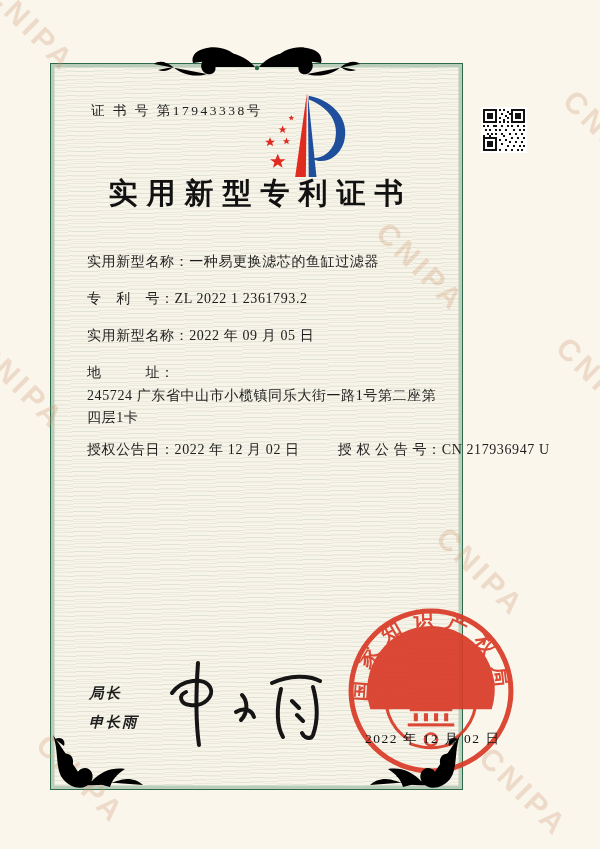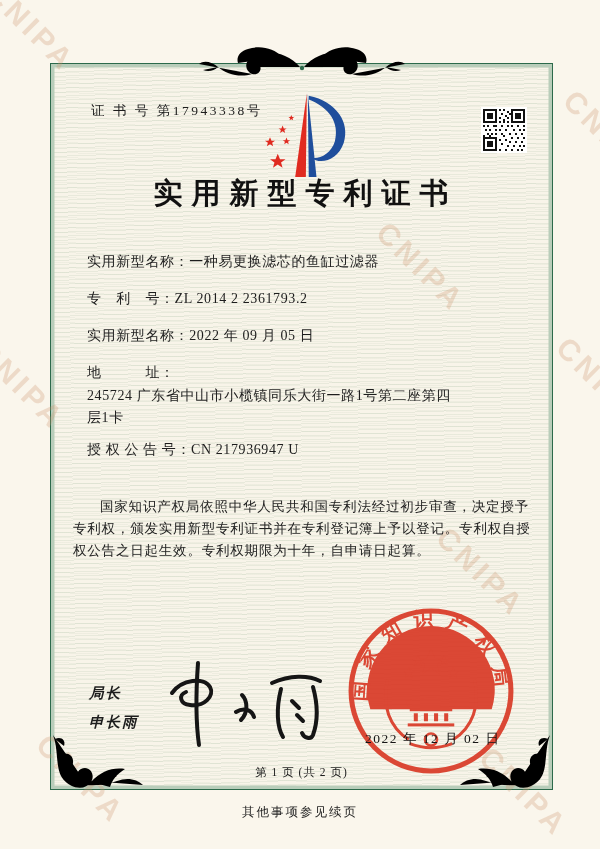--- a/index.html
+++ b/index.html
@@ -16,21 +16,21 @@
   }
   .page{position:absolute;inset:0;}
   
   .wm{
     position:absolute;z-index:2;font-family:"Liberation Sans","DejaVu Sans",sans-serif;
     font-weight:bold;font-size:30px;letter-spacing:4px;
     color:rgba(205,146,108,0.28);transform:rotate(45deg);pointer-events:none;white-space:nowrap;
   }
   
   .frame{
-    position:absolute;left:50px;top:63px;width:503px;height:727px;
+    position:absolute;left:50px;top:63px;width:413px;height:727px;
     border:1.6px solid var(--green);
     box-shadow:inset 0 0 0 3.5px var(--green_light);
     background:
       repeating-linear-gradient(178deg, rgba(124,160,124,0.13) 0 1px, transparent 1px 4px),
       repeating-linear-gradient(182deg, rgba(124,160,124,0.08) 0 1px, transparent 1px 5px),
       #f8f4e9;
   }
   .content{position:absolute;inset:0;z-index:3;}
   .orn .dot{fill:var(--green);}
   .top-orn{position:absolute;left:50%;top:-21px;transform:translateX(-50%);}
@@ -144,30 +144,30 @@
             <rect x="1" y="15" width="5" height="5" fill="#fff"></rect>
             <rect x="2" y="16" width="3" height="3"></rect>
           <path d="M8 0h1v1H8zM10 0h1v1h-1zM12 1h1v1h-1zM9 2h1v1H9zM13 2h1v1h-1zM11 3h1v1h-1zM8 4h1v1H8zM12 4h1v1h-1zM10 5h1v1h-1zM8 6h1v1H8zM10 6h1v1h-1zM12 6h1v1h-1zM0 8h1v1H0zM2 8h1v1H2zM5 8h1v1H5zM6 8h1v1H6zM9 8h1v1H9zM12 8h1v1h-1zM14 8h1v1h-1zM17 8h1v1h-1zM20 8h1v1h-1zM1 10h1v1H1zM3 10h1v1H3zM6 10h1v1H6zM8 10h1v1H8zM11 10h1v1h-1zM15 10h1v1h-1zM18 10h1v1h-1zM20 10h1v1h-1zM2 12h1v1H2zM4 12h1v1H4zM6 12h1v1H6zM9 12h1v1H9zM13 12h1v1h-1zM16 12h1v1h-1zM19 12h1v1h-1zM0 13h1v1H0zM3 13h1v1H3zM10 13h1v1h-1zM14 14h1v1h-1zM17 14h1v1h-1zM20 14h1v1h-1zM8 15h1v1H8zM11 15h1v1h-1zM13 16h1v1h-1zM16 16h1v1h-1zM19 16h1v1h-1zM9 17h1v1H9zM12 18h1v1h-1zM15 18h1v1h-1zM18 18h1v1h-1zM20 18h1v1h-1zM8 20h1v1H8zM11 20h1v1h-1zM14 20h1v1h-1zM17 20h1v1h-1zM19 20h1v1h-1z"></path>
         </g>
       </svg>
 
       <div class="title">实用新型专利证书</div>
 
       <div class="fields">
         <div class="frow"><span class="flabel">实用新型名称：</span><span class="fvalue">一种易更换滤芯的鱼缸过滤器</span></div>
-        <div class="frow"><span class="flabel">专　利　号：</span><span class="fvalue">ZL 2014 2 2361793.2</span></div>
+        <div class="frow"><span class="flabel">专　利　号：</span><span class="fvalue">ZL 2022 1 2361793.2</span></div>
         <div class="frow"><span class="flabel">实用新型名称：</span><span class="fvalue">2022 年 09 月 05 日</span></div>
         <div class="frow addr"><span class="flabel">地　　　址：</span><span class="fvalue">245724 广东省中山市小榄镇同乐大街一路1号第二座第四层1卡</span></div>
         <div class="frow last">
+          <span><span class="flabel">授权公告日：</span><span class="fvalue">2022 年 12 月 02 日</span></span>
           <span><span class="flabel">授 权 公 告 号：</span><span class="fvalue">CN 217936947 U</span></span>
         </div>
       </div>
 
       <div class="paras">
-        <p>国家知识产权局依照中华人民共和国专利法经过初步审查，决定授予专利权，颁发实用新型专利证书并在专利登记簿上予以登记。专利权自授权公告之日起生效。专利权期限为十年，自申请日起算。</p>
       </div>
 
       <div class="signer">
         <div>局长</div>
         <div>申长雨</div>
       </div>
 
       <svg class="signature" width="190" height="95" viewBox="0 0 190 95">
         <g fill="none" stroke="#151515" stroke-width="4" stroke-linecap="round" stroke-linejoin="round">
           <path d="M52,6 C50,34 49,60 53,88"></path>
@@ -196,18 +196,16 @@
         <rect x="64" y="102" width="42" height="3"></rect>
         <path d="M68,107h4v8h-4z M78,107h4v8h-4z M88,107h4v8h-4z M98,107h4v8h-4z"></path>
         <rect x="62" y="117" width="46" height="3"></rect>
         <path class="ln" d="M42,74 C36,99 44,121 63,133" stroke-width="3"></path>
         <path class="ln" d="M128,74 C134,99 126,121 107,133" stroke-width="3"></path>
         <circle class="ln" cx="85" cy="133" r="6" stroke-width="2.5"></circle>
         <path class="ln" d="M64,137 Q85,145 106,137" stroke-width="3"></path>
       </svg>
       <div class="seal-date">2022 年 12 月 02 日</div>
 
-      <div class="page-num">第 1 页 (共 2 页)</div>
     </div>
   </div>
 
-  <div class="continuation">其他事项参见续页</div>
 </div>
 
 </body></html>

